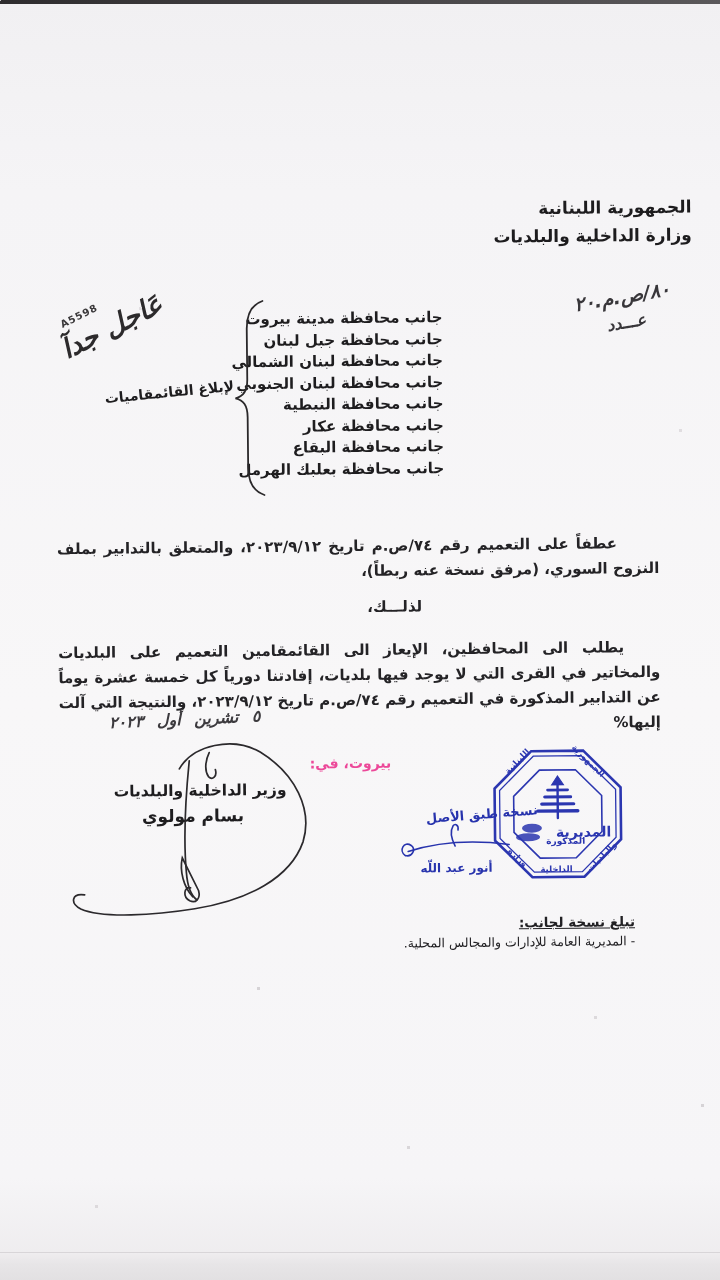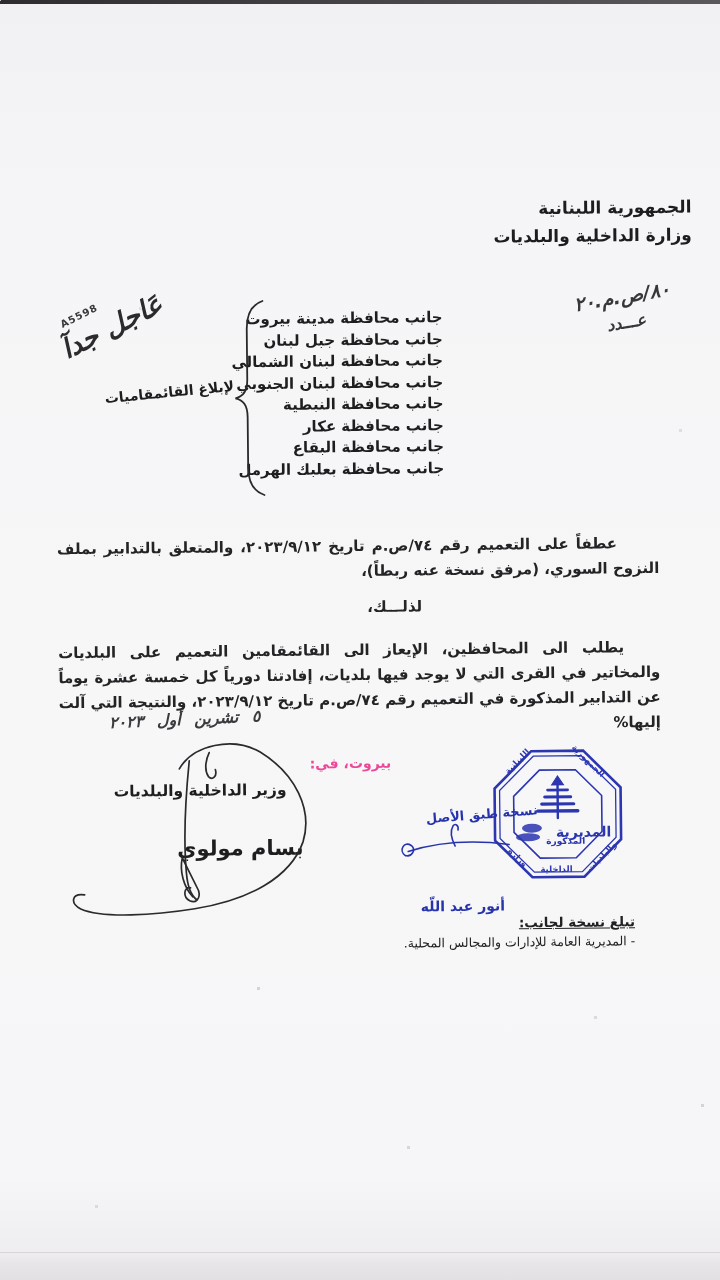--- a/index.html
+++ b/index.html
@@ -32,26 +32,26 @@
   .side-note{left:106px;top:382px;width:132px;transform:rotate(-5deg);font-weight:bold;font-size:14px;text-align:center;color:#1e1d1f;}
 
   .para{left:58px;width:602px;font-size:15px;font-weight:bold;line-height:25px;text-align:justify;color:#242326;}
   #para1{top:534px;text-indent:42px;}
   #para2{top:638px;text-indent:36px;}
   .therefore{left:340px;top:598px;width:110px;text-align:center;font-size:15px;font-weight:bold;color:#242326;}
 
   .hw-date{left:108px;top:708px;font-size:16px;font-style:italic;font-weight:bold;color:#3c3a3e;transform:rotate(-2deg);word-spacing:8px;white-space:nowrap;}
   .place-line{right:330px;top:755px;font-size:14px;font-weight:bold;color:#ec4899;}
   .sig-title{left:112px;top:780px;font-size:15.5px;font-weight:bold;color:#1e1d1f;white-space:nowrap;}
-  .sig-name{left:140px;top:835px;font-size:21px;font-weight:bold;color:#1e1d1f;white-space:nowrap;margin-left:35px;}
+  .sig-name{left:140px;top:804px;font-size:17px;font-weight:bold;color:#1e1d1f;white-space:nowrap;}
 
   .stamp{left:478px;top:742px;width:170px;height:162px;}
   .stamp-word{position:absolute;color:#2b36b0;font-weight:bold;white-space:nowrap;}
   .certify-note{left:424px;top:808px;font-size:13px;font-weight:bold;color:#2733ad;transform:rotate(-4deg);white-space:nowrap;}
-  .certifier{left:418px;top:862px;font-size:14px;font-weight:bold;color:#2733ad;white-space:nowrap;margin-top:37px;}
+  .certifier{left:418px;top:862px;font-size:12px;font-weight:bold;color:#2733ad;white-space:nowrap;}
 
   .cc{right:88px;top:916px;text-align:right;color:#222124;}
   .cc .cc-title{font-size:13.5px;font-weight:bold;text-decoration:underline;}
   .cc .cc-item{font-size:12.5px;margin-top:4px;}
 
   .specks{left:0;top:0;width:1px;height:1px;background:#c9c6c9;
     box-shadow:258px 988px 0 1px #d6d3d6, 408px 1147px 0 1px #d9d6d9, 595px 1017px 0 1px #dcd9dc,
                702px 1105px 0 1px #d6d3d6, 96px 1206px 0 1px #dcd9dc, 411px 1286px 0 0 #d0cdd0,
                140px 308px 0 1px #e2dfe2, 680px 430px 0 1px #e0dde0;}
   svg{position:absolute;overflow:visible;}

